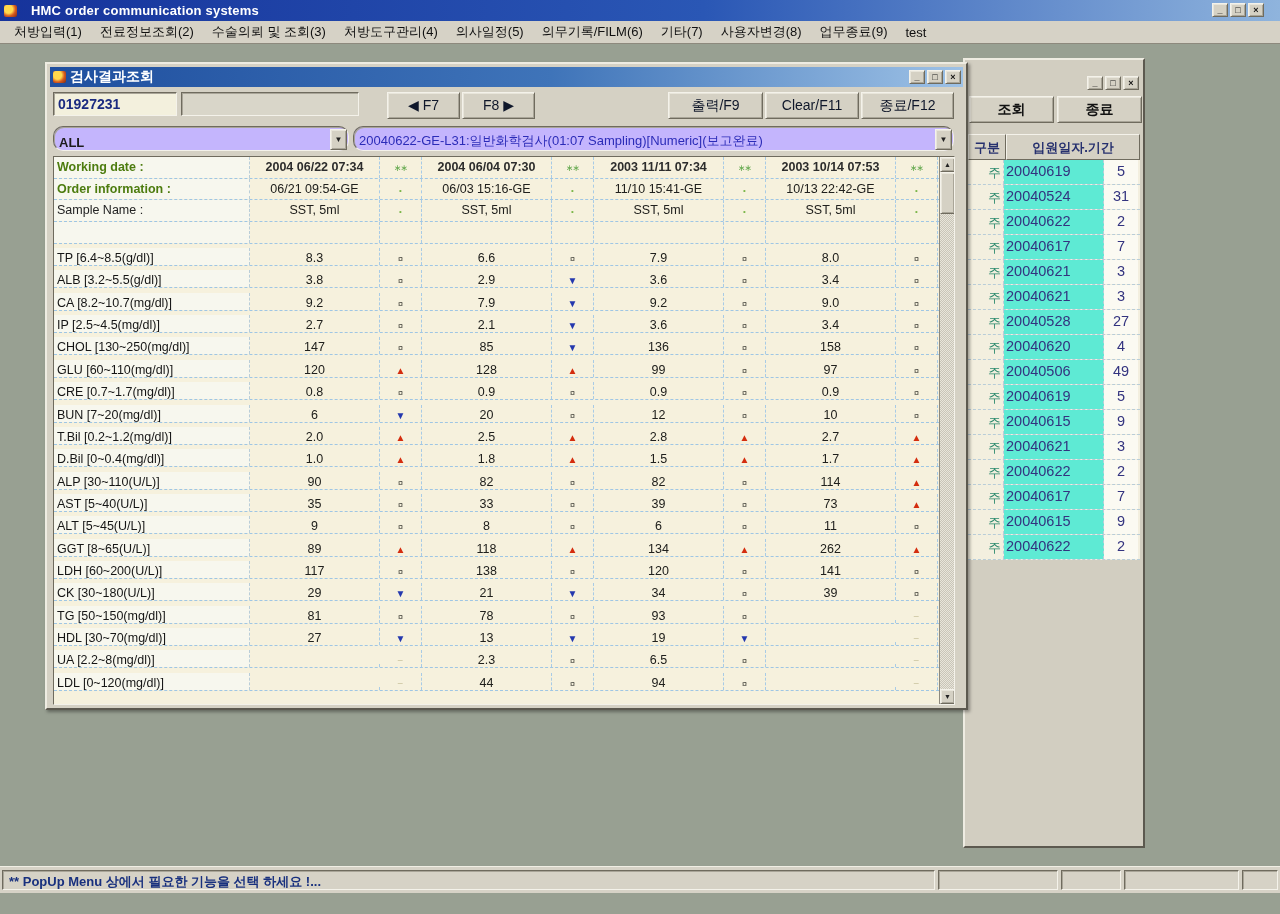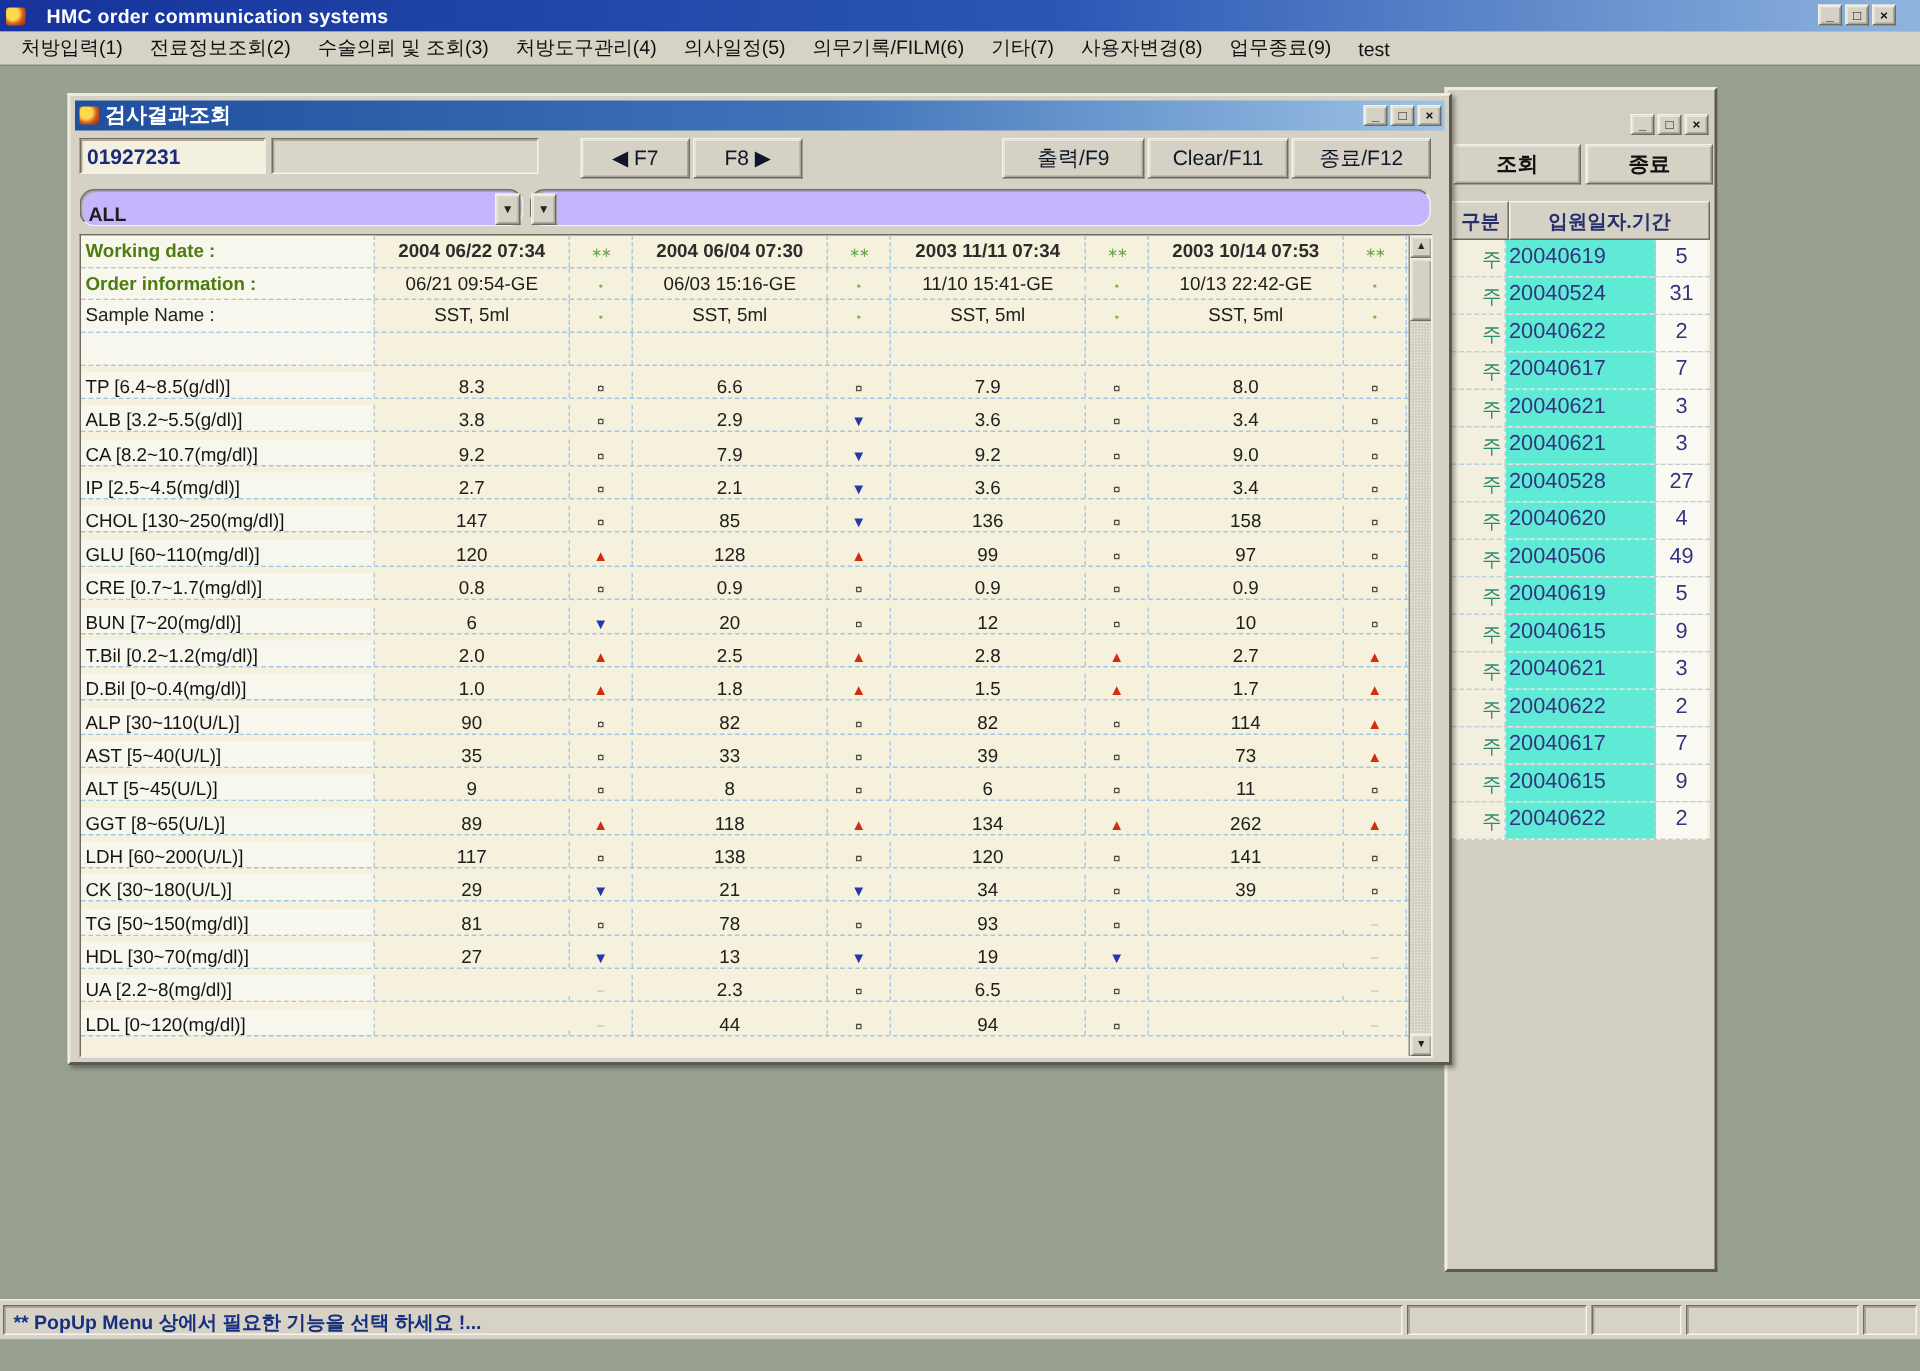--- a/index.html
+++ b/index.html
@@ -224,20 +224,21 @@
       <div class="tb-btn raised" style="left:415px; top:28px; width:73px;">F8 ▶</div>
       <div class="tb-btn raised" style="left:621px; top:28px; width:95px;">출력/F9</div>
       <div class="tb-btn raised" style="left:718px; top:28px; width:94px;">Clear/F11</div>
       <div class="tb-btn raised" style="left:814px; top:28px; width:93px;">종료/F12</div>
 
       <div class="combo sunken" style="left:6px; width:296px;">
         <span class="val" style="font-weight:bold;">ALL</span>
         <span class="arrow raised">▼</span>
       </div>
       <div class="combo sunken" style="left:306px; width:601px;">
+        <span class="val" id="order-val" style="color: rgb(43, 43, 184);">20040622-GE-L31:일반화학검사(01:07 Sampling)[Numeric](보고완료)</span>
         <span class="arrow raised">▼</span>
       </div>
 
       <div id="grid">
         <div id="lab-rows">
             <div class="trow hrow">
               <div class="c-name lbl-red">Working date :</div>
               <div class="c-val h-date">2004 06/22 07:34</div>
               <div class="c-flag"><span class="flag f-s">∗∗</span></div>
               <div class="c-val h-date">2004 06/04 07:30</div>

